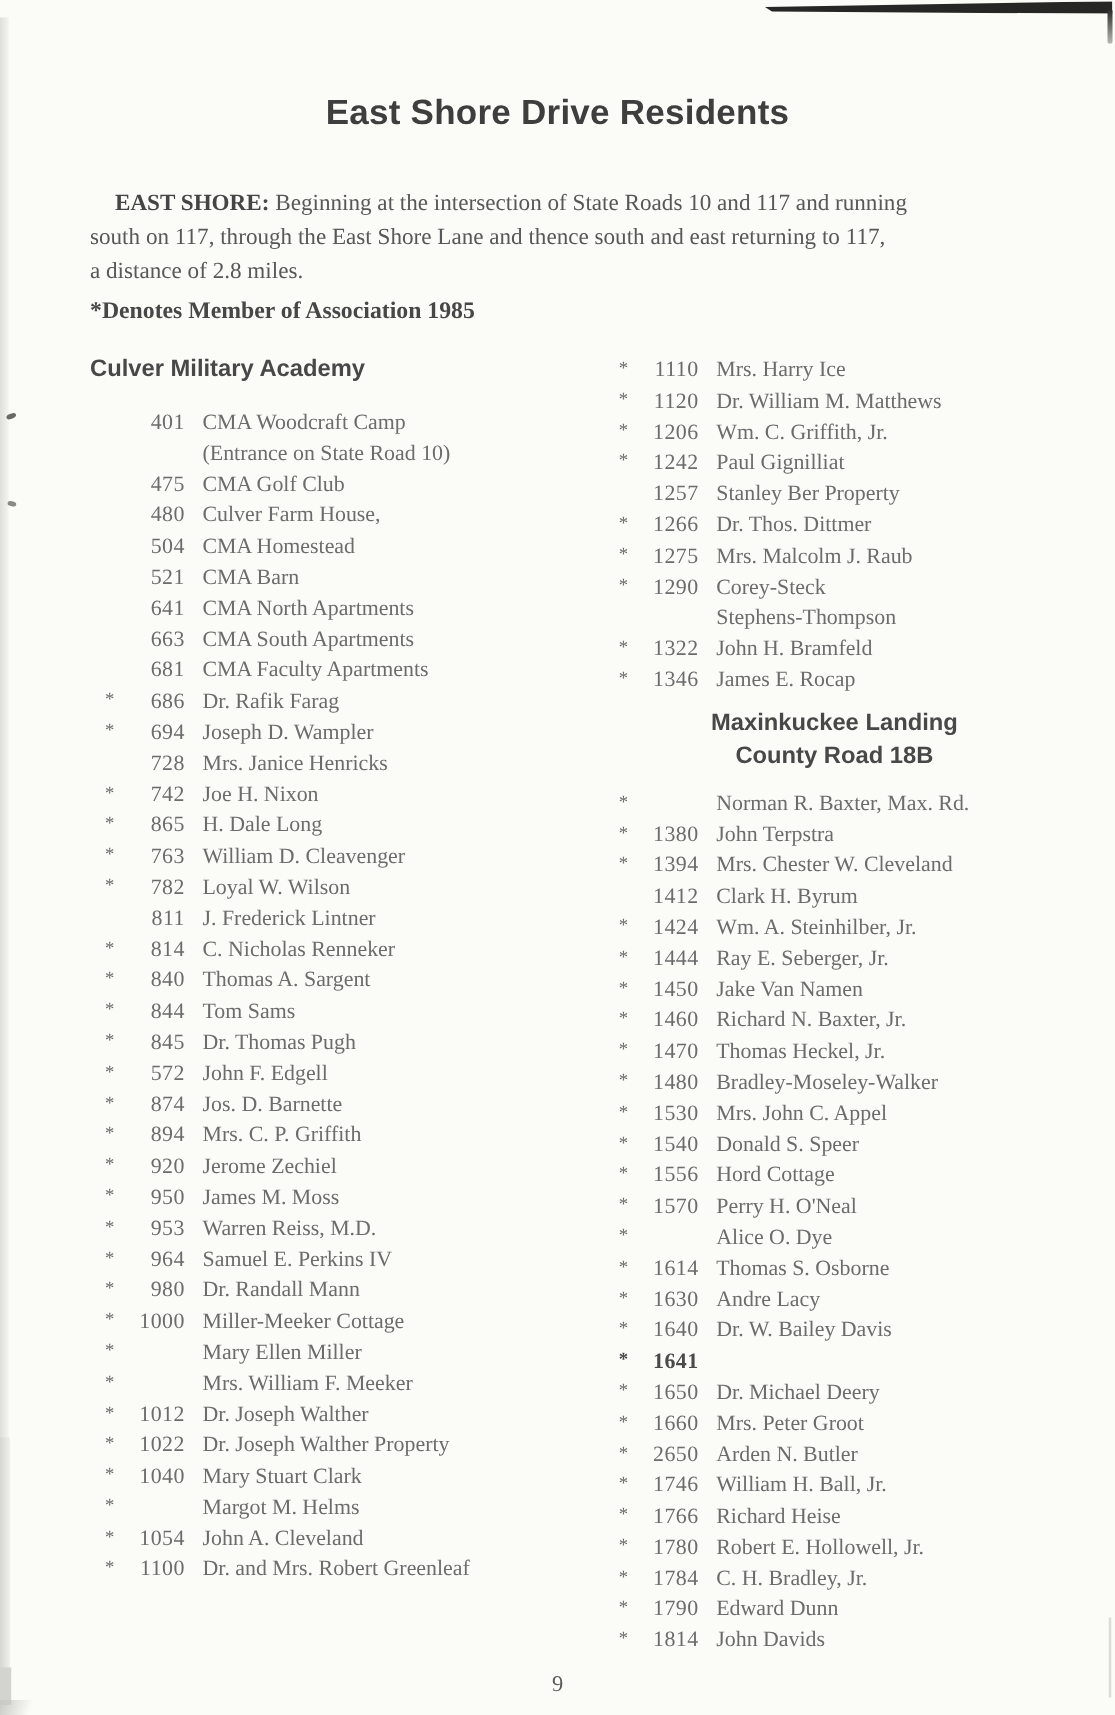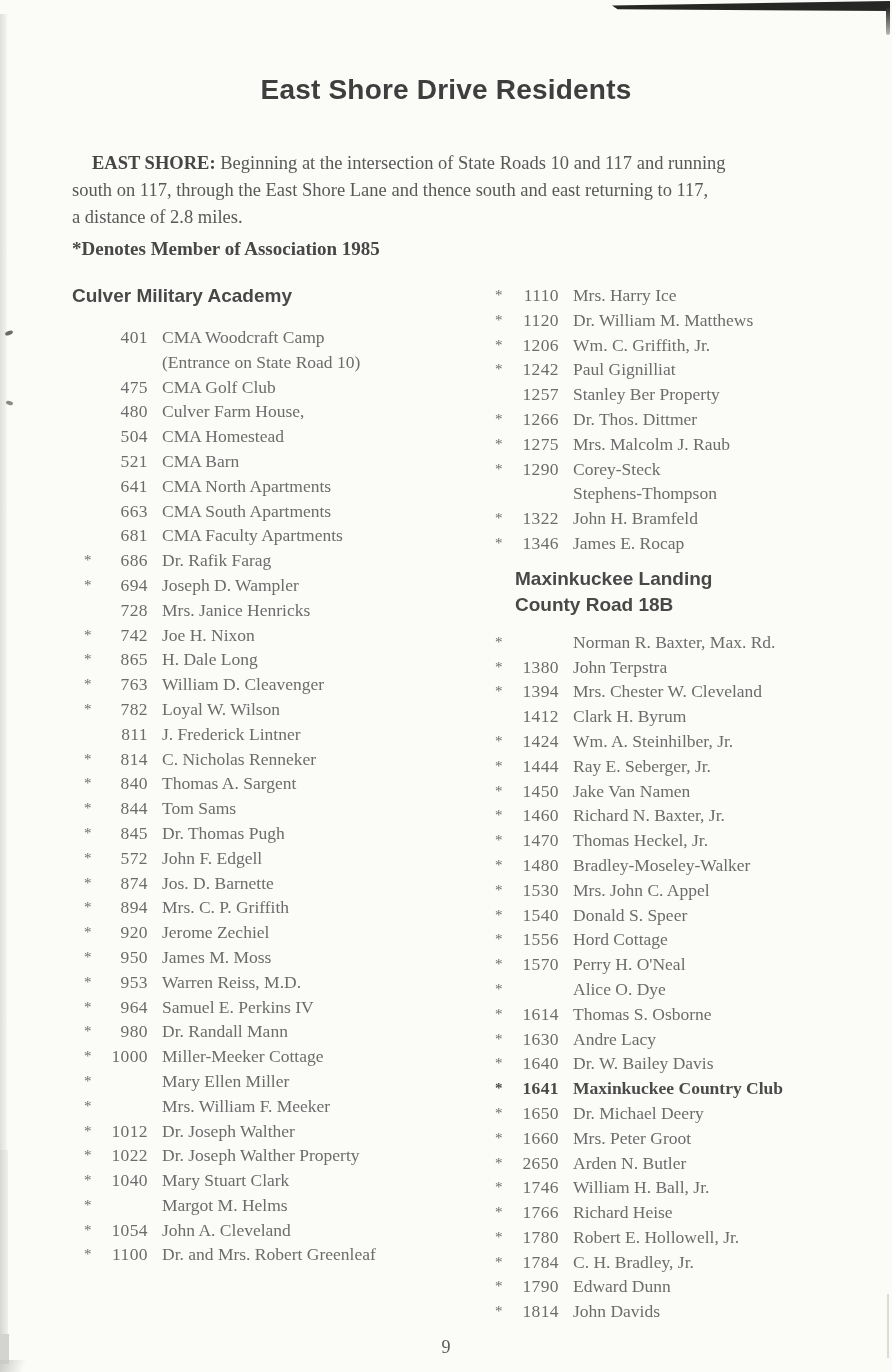--- a/index.html
+++ b/index.html
@@ -78,20 +78,21 @@
   .col-right{flex:1;}
   h2.colhead{
     margin:0 0 17px;
     font-family:"Liberation Sans", sans-serif;
     font-size:19px;font-weight:700;color:#484848;
     line-height:25px;
   }
   .midhead{
     margin:10px 0 12px;
     padding-left:58px;
+    text-align:center;
     font-family:"Liberation Sans", sans-serif;
     font-size:19px;font-weight:700;color:#484848;
     line-height:26px;
   }
   .midhead span{display:block;}
   .list{font-size:17.5px;line-height:24.8px;color:#6c6c6c;}
   .row{display:flex;padding-left:12px;}
   .col-right .row{padding-left:38px;}
   .row .st{flex:0 0 12px;font-size:15px;}
   .row .num{flex:0 0 52px;text-align:right;letter-spacing:.4px;}
@@ -477,21 +478,20 @@
               <span class="nm">Andre Lacy</span>
             </div>
             <div class="row">
               <span class="st">*</span>
               <span class="num">1640</span>
               <span class="nm">Dr. W. Bailey Davis</span>
             </div>
             <div class="row bold">
               <span class="st">*</span>
               <span class="num">1641</span>
-              <span class="nm">Maxinkuckee Country Club</span>
             </div>
             <div class="row">
               <span class="st">*</span>
               <span class="num">1650</span>
               <span class="nm">Dr. Michael Deery</span>
             </div>
             <div class="row">
               <span class="st">*</span>
               <span class="num">1660</span>
               <span class="nm">Mrs. Peter Groot</span>

